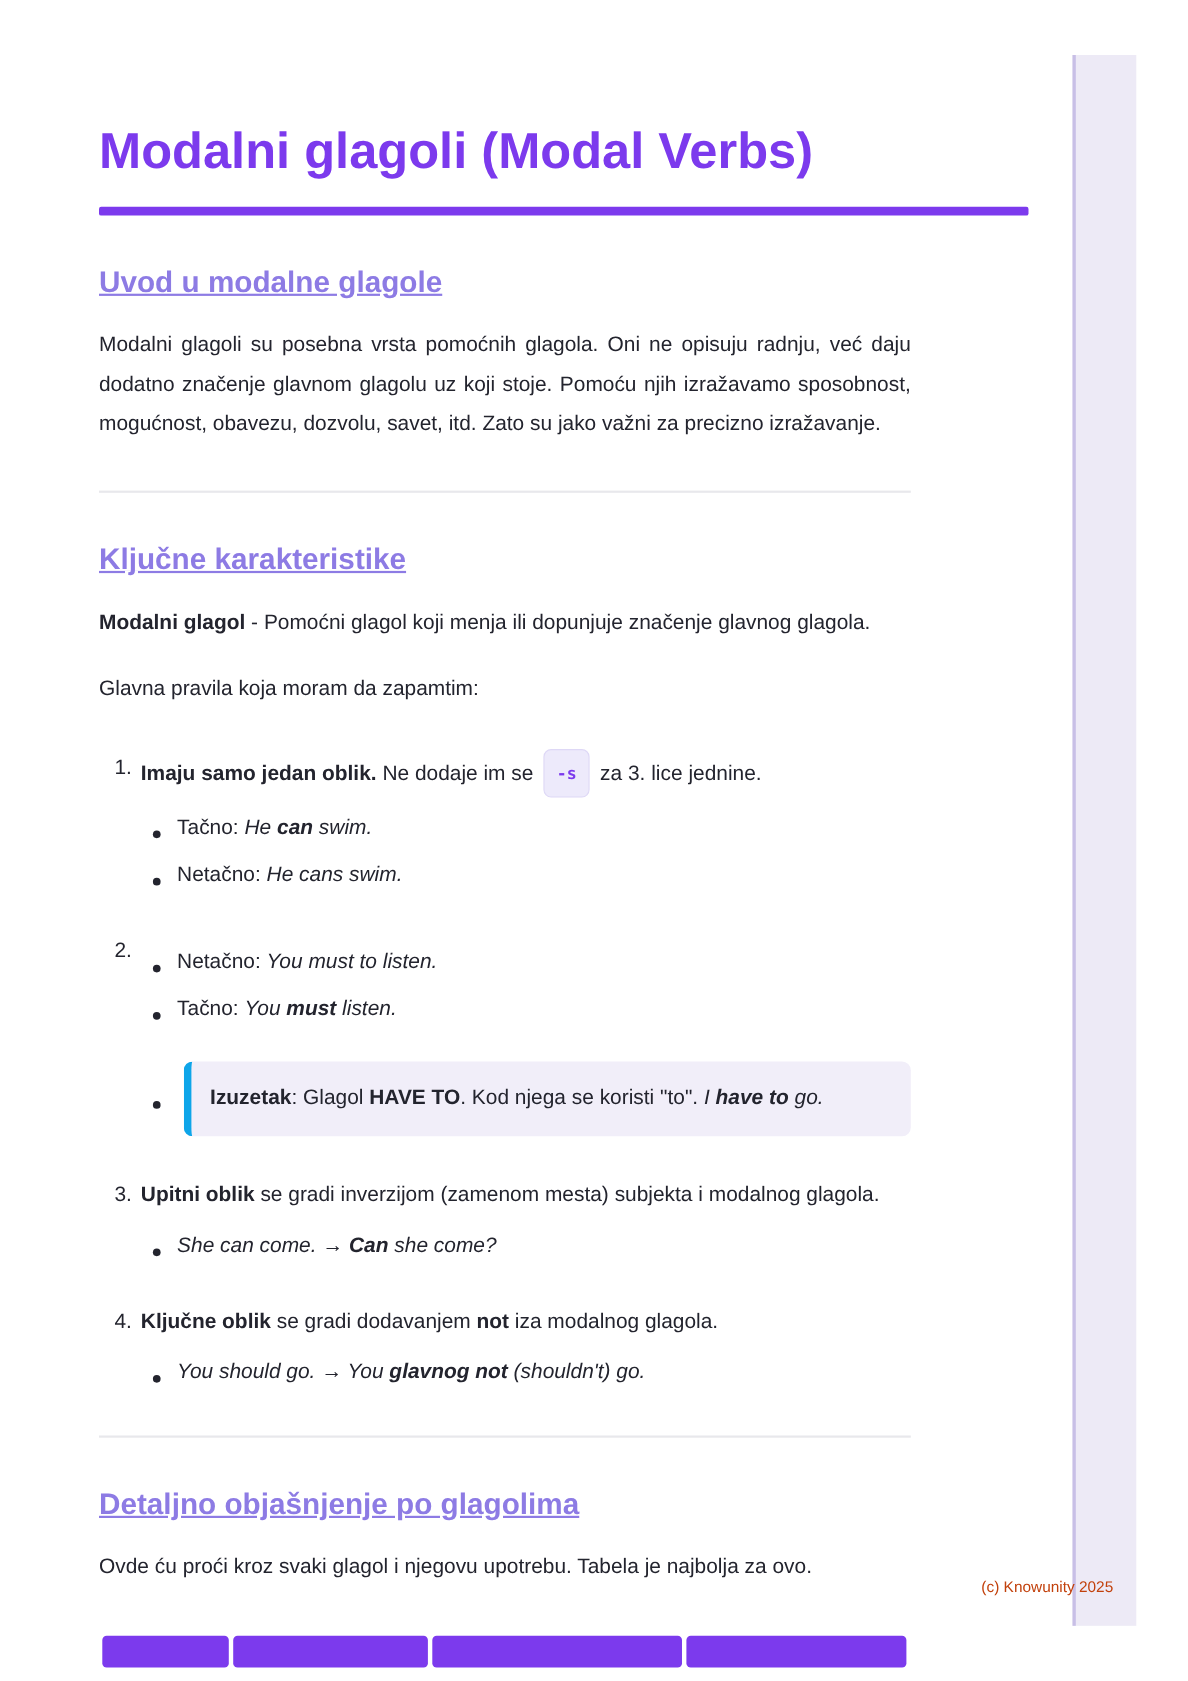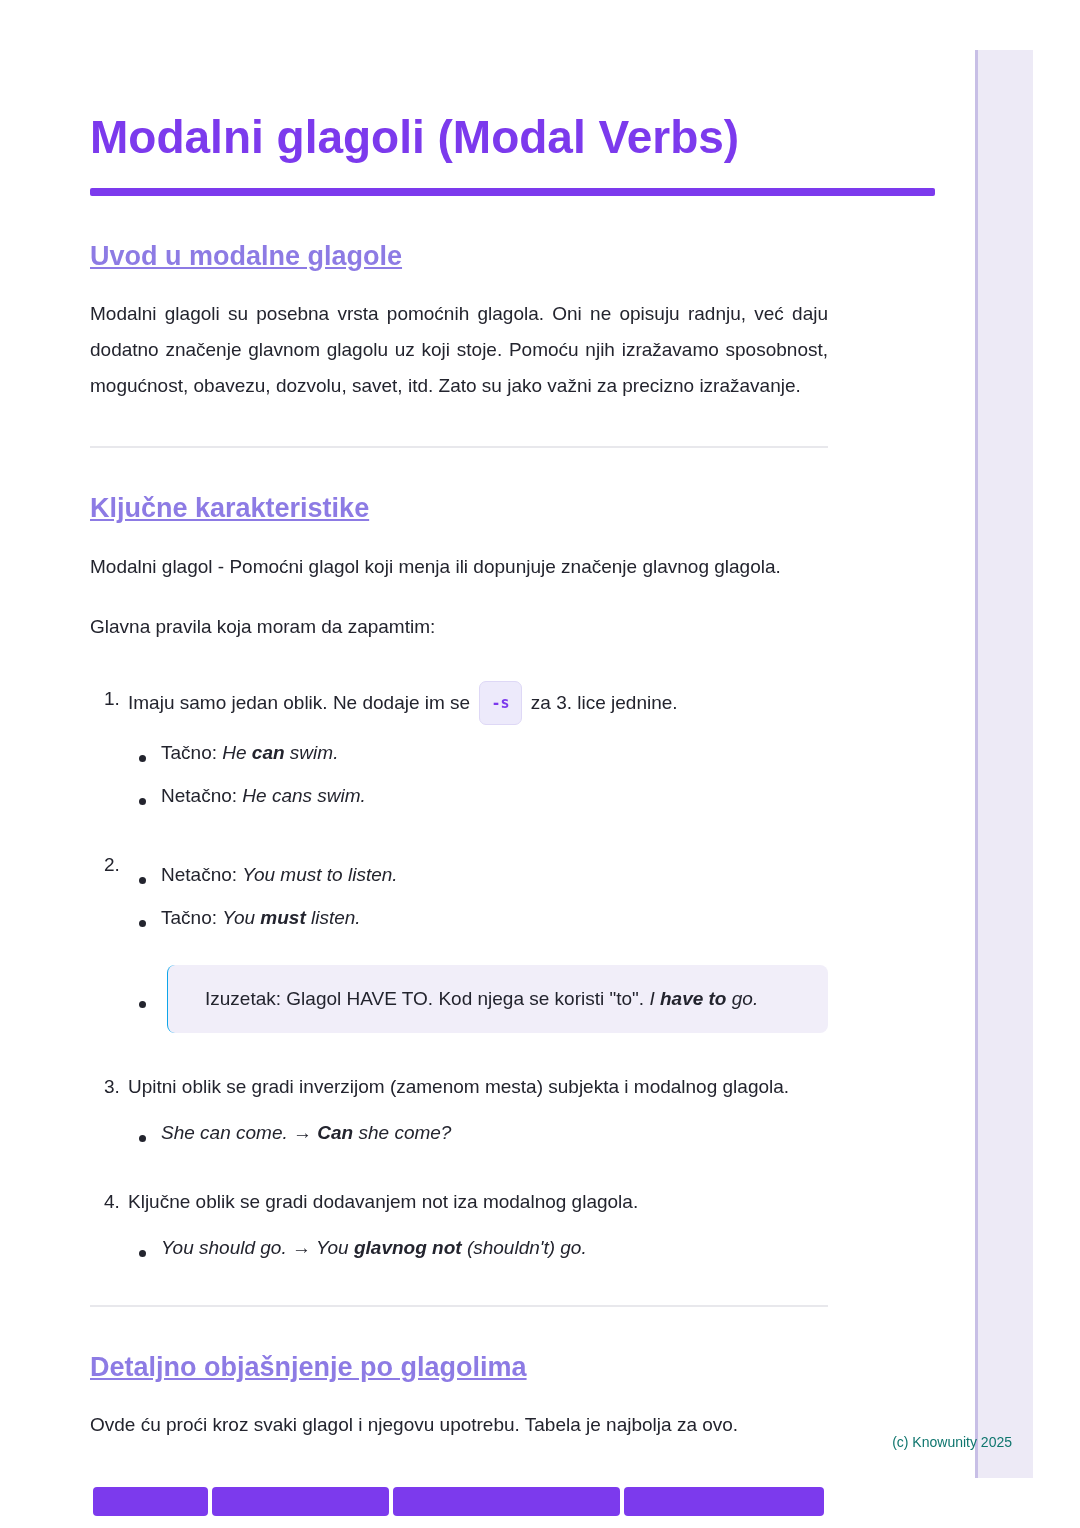--- a/index.html
+++ b/index.html
@@ -18,21 +18,21 @@
     width: 58px; height: 1428px;
     background: #edeaf6;
     border-left: 3px solid #c8bfe6;
     box-sizing: border-box;
     z-index: 1;
   }
 
   .watermark {
     position: absolute; top: 1434px; left: 0; width: 1012px;
     text-align: right;
-    font-size: 14px; color: #0f766e;
+    font-size: 14px; color: #c2410c;
     z-index: 2;
   }
 
   .content {
     position: absolute; left: 90px; top: 12px;
     width: 738px; z-index: 3; margin-top: 14px;
   }
 
   h1.doc-title {
     margin: 82px 0 0 0;
@@ -62,21 +62,21 @@
   }
   .justify { text-align: justify; }
 
   hr.divider {
     border: none;
     border-top: 2px solid #e8e8ec;
     margin: 42px 0 0 0;
     width: 738px;
   }
 
-  b, strong, .bold { font-weight: normal; }
+  b, strong, .bold { font-weight: bold; }
   .it  { font-style: italic; }
   .bit { font-style: italic; font-weight: bold; }
 
   
   .olist { margin-top: 14px; }
   .oitem { display: flex; margin-top: 36px; padding-left: 14px; }
   .onum  { flex: none; width: 24px; font-size: 19px; line-height: 36px; }
   .obody { flex: 1; min-width: 0; }
   .lead  { margin: 0; font-size: 19px; line-height: 36px; }
 
@@ -101,23 +101,23 @@
     margin: 0 4px;
     vertical-align: 1px;
   }
 
   
   .callout-row { display: flex; align-items: center; margin-top: 32px; }
   .callout {
     flex: 1; min-width: 0;
     margin-left: 6px;
     background: #f1eef9;
-    border-left: 1px solid #0ea5e9;
+    border-left: 7px solid #0ea5e9;
     border-radius: 8px;
-    padding: 20px 20px 20px 37px;
+    padding: 20px 20px 20px 17px;
     font-size: 19px; line-height: 28px;
   }
 
   
   .vtable {
     display: flex; gap: 4px;
     margin-top: 44px; margin-left: 3px;
     width: 731px; height: 29px;
   }
   .vcell {

